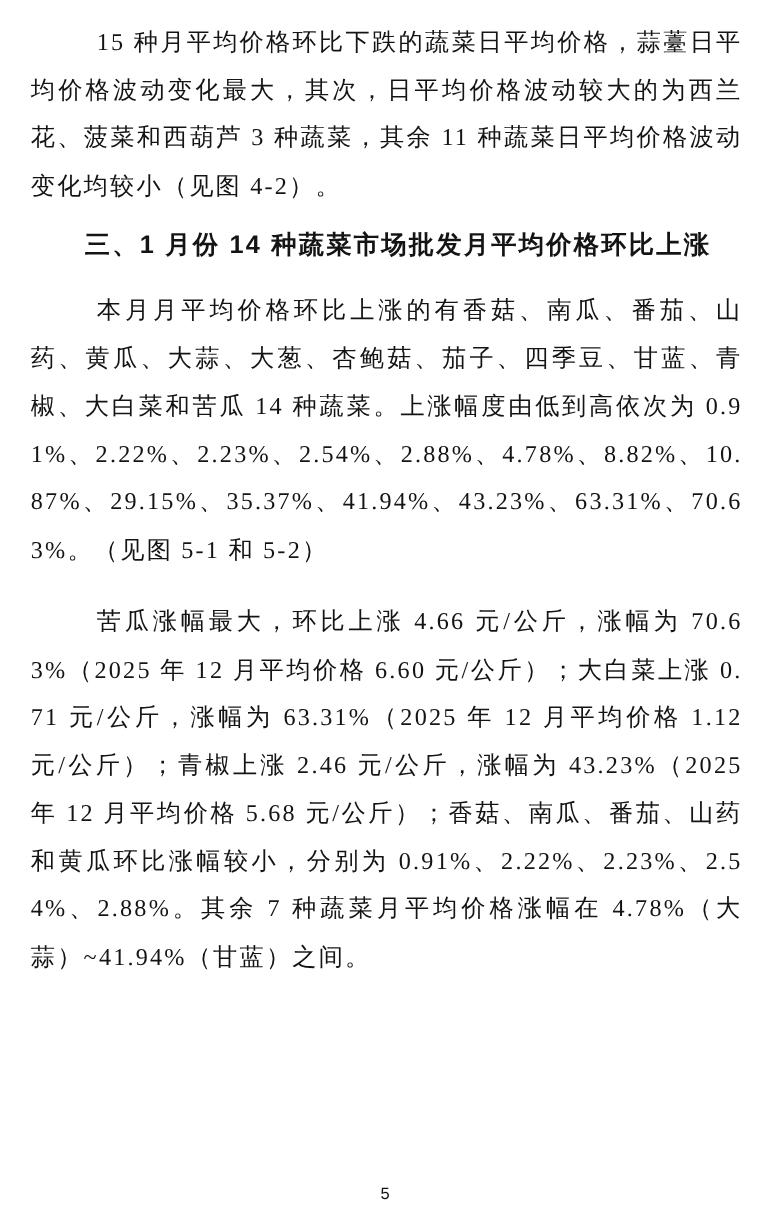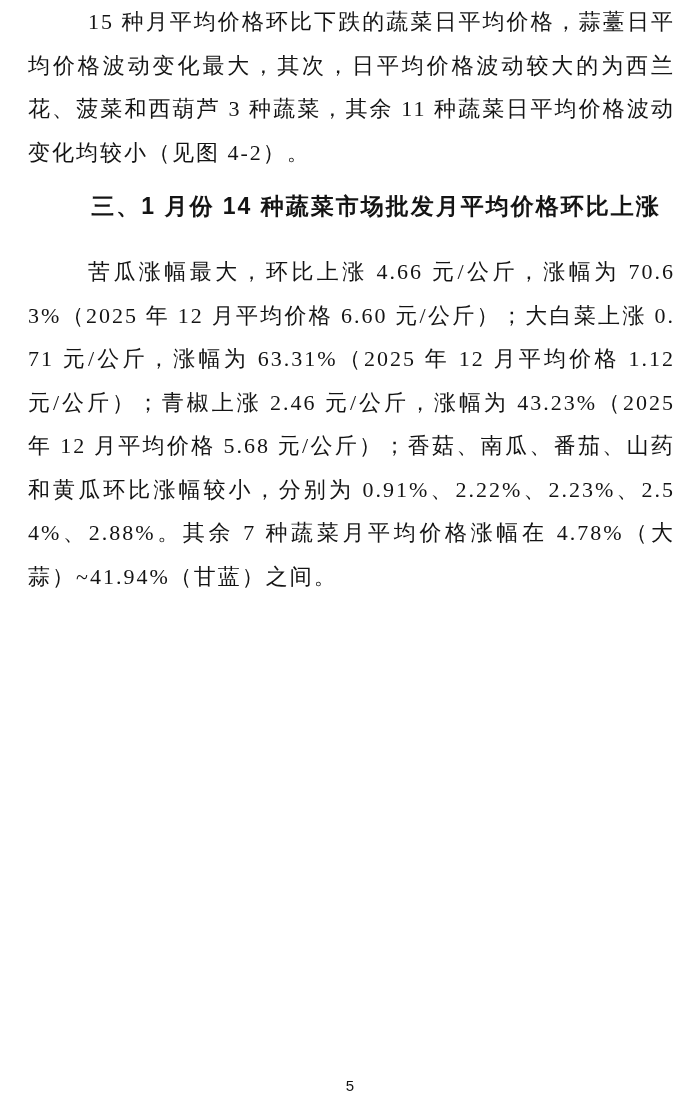--- a/index.html
+++ b/index.html
@@ -11,21 +11,21 @@
     position: relative;
     width: 700px;
     height: 1100px;
     background: #ffffff;
     overflow: hidden;
     font-family: "Liberation Serif", "DejaVu Serif", serif;
     color: #141414;
   }
   .content {
     position: absolute;
-    top: 0;
+    top: 16px;
     left: 28px;
     right: 25px;
   }
   .para {
     margin: 0;
     font-size: 22px;
     line-height: 43.5px;
     text-align: justify;
     text-indent: 60px;
     letter-spacing: 2px;
@@ -33,21 +33,21 @@
   }
   .section-heading {
     margin: 10px 0 0 0;
     font-family: "Liberation Sans", "DejaVu Sans", sans-serif;
     font-weight: 700;
     font-size: 23px;
     line-height: 44px;
     text-indent: 49px;
     letter-spacing: 2px;
     white-space: nowrap;
-    text-align: center;
+    text-align: left;
   }
   .para-2 { margin-top: 16px; }
   .para-3 { margin-top: 22px; }
   .para-4 { margin-top: 20px; }
   .page-footer {
     position: absolute;
     left: 0;
     right: 0;
     bottom: 7px;
     text-align: center;
@@ -60,20 +60,21 @@
 </head>
 <body>
 
 <div class="page">
   <div class="content">
 
     <p class="para para-1">15 种月平均价格环比下跌的蔬菜日平均价格，蒜薹日平均价格波动变化最大，其次，日平均价格波动较大的为西兰花、菠菜和西葫芦 3 种蔬菜，其余 11 种蔬菜日平均价格波动变化均较小（见图 4-2）。</p>
 
     <h2 class="section-heading">三、1 月份 14 种蔬菜市场批发月平均价格环比上涨</h2>
 
+    <p class="para para-2">本月月平均价格环比上涨的有香菇、南瓜、番茄、山药、黄瓜、大蒜、大葱、杏鲍菇、茄子、四季豆、甘蓝、青椒、大白菜和苦瓜 14 种蔬菜。上涨幅度由低到高依次为 0.91%、2.22%、2.23%、2.54%、2.88%、4.78%、8.82%、10.87%、29.15%、35.37%、41.94%、43.23%、63.31%、70.63%。（见图 5-1 和 5-2）</p>
 
     <p class="para para-3">苦瓜涨幅最大，环比上涨 4.66 元/公斤，涨幅为 70.63%（2025 年 12 月平均价格 6.60 元/公斤）；大白菜上涨 0.71 元/公斤，涨幅为 63.31%（2025 年 12 月平均价格 1.12 元/公斤）；青椒上涨 2.46 元/公斤，涨幅为 43.23%（2025 年 12 月平均价格 5.68 元/公斤）；香菇、南瓜、番茄、山药和黄瓜环比涨幅较小，分别为 0.91%、2.22%、2.23%、2.54%、2.88%。其余 7 种蔬菜月平均价格涨幅在 4.78%（大蒜）~41.94%（甘蓝）之间。</p>
 
 
   </div>
 
   <div class="page-footer">
     <span>5</span>
   </div>
 </div>

